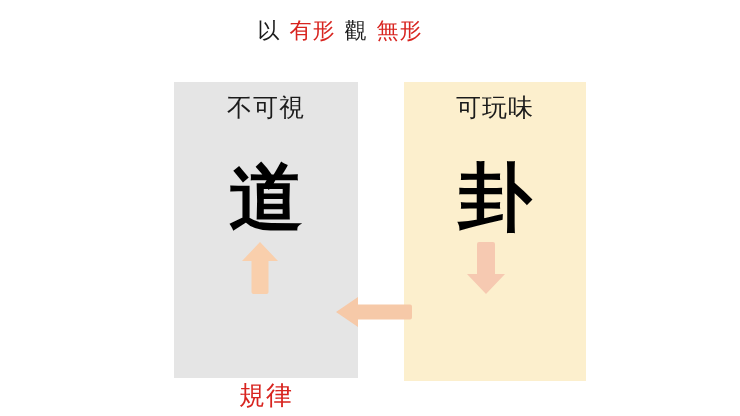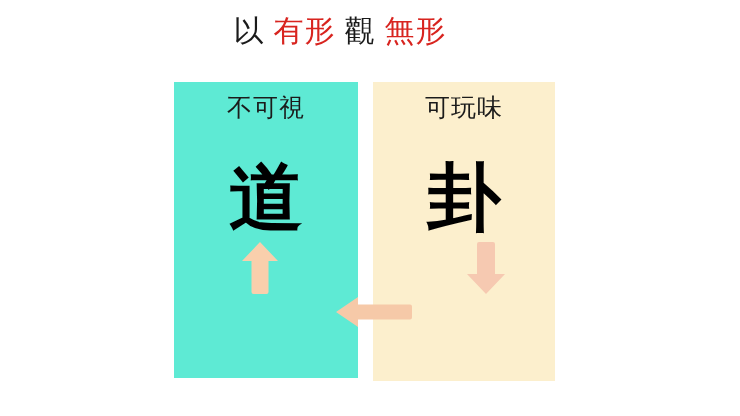--- a/index.html
+++ b/index.html
@@ -22,45 +22,45 @@
     background: #ffffff;
   }
 
   
   .title {
     position: absolute;
     left: 0;
     top: 12px;
     width: 680px;
     text-align: center;
-    font-size: 30px;
+    font-size: 22px;
     line-height: 38px;
     letter-spacing: 1px;
     color: #1a1a1a;
     white-space: nowrap;
     font-family: "DejaVu Sans", "Liberation Sans", sans-serif;
   }
   .title .seg { display: inline-block; }
   .title .gap { display: inline-block; width: 9px; }
   .title .red { color: #d8241f; }
 
   
   .panel {
     position: absolute;
     box-sizing: border-box;
   }
   .panel-left {
     left: 174px;
     top: 82px;
     width: 184px;
     height: 296px;
-    background: #5eead4;
+    background: #e5e5e5;
   }
   .panel-right {
-    left: 373px;
+    left: 404px;
     top: 82px;
     width: 182px;
     height: 299px;
     background: #fcefcd;
   }
 
   .panel-header {
     position: absolute;
     left: 0;
     width: 100%;
@@ -129,20 +129,21 @@
 
 <div id="canvas">
 
   <div class="title">
     <span class="seg">以</span><span class="gap"></span><span class="seg red">有形</span><span class="gap"></span><span class="seg">觀</span><span class="gap"></span><span class="seg red">無形</span>
   </div>
 
   <div class="panel panel-left">
     <div class="panel-header">不可視</div>
     <div class="panel-glyph">道</div>
+    <div class="panel-label label-left">規律</div>
   </div>
 
   <div class="panel panel-right">
     <div class="panel-header">可玩味</div>
     <div class="panel-glyph">卦</div>
   </div>
 
   <div class="arrow arrow-up">
     <svg viewBox="0 0 36 52" xmlns="http://www.w3.org/2000/svg">
       <path d="M18 0 L36 19 L26.5 19 L26.5 50 Q26.5 52 24.5 52 L11.5 52 Q9.5 52 9.5 50 L9.5 19 L0 19 Z" fill="#f9cfac"></path>

